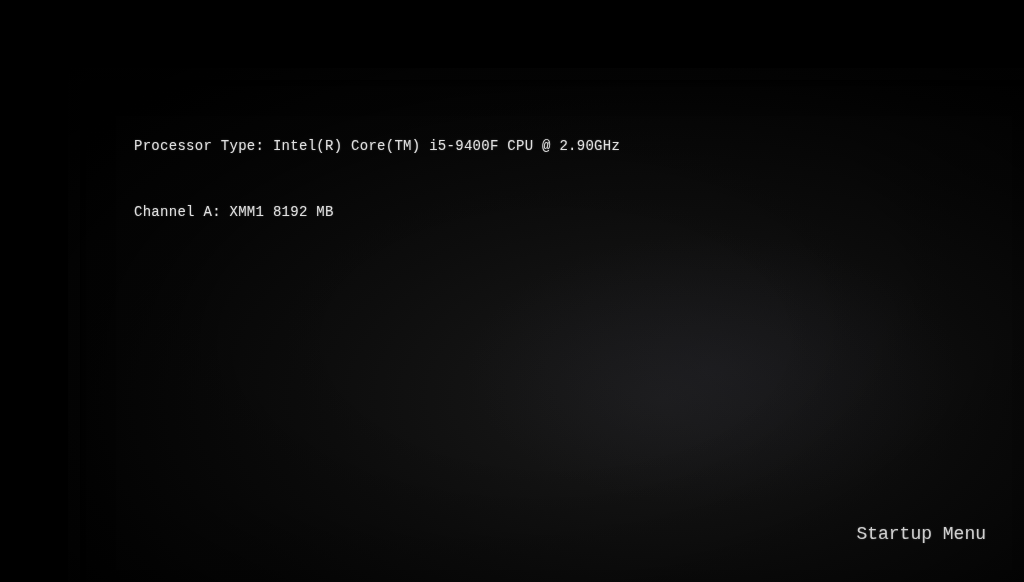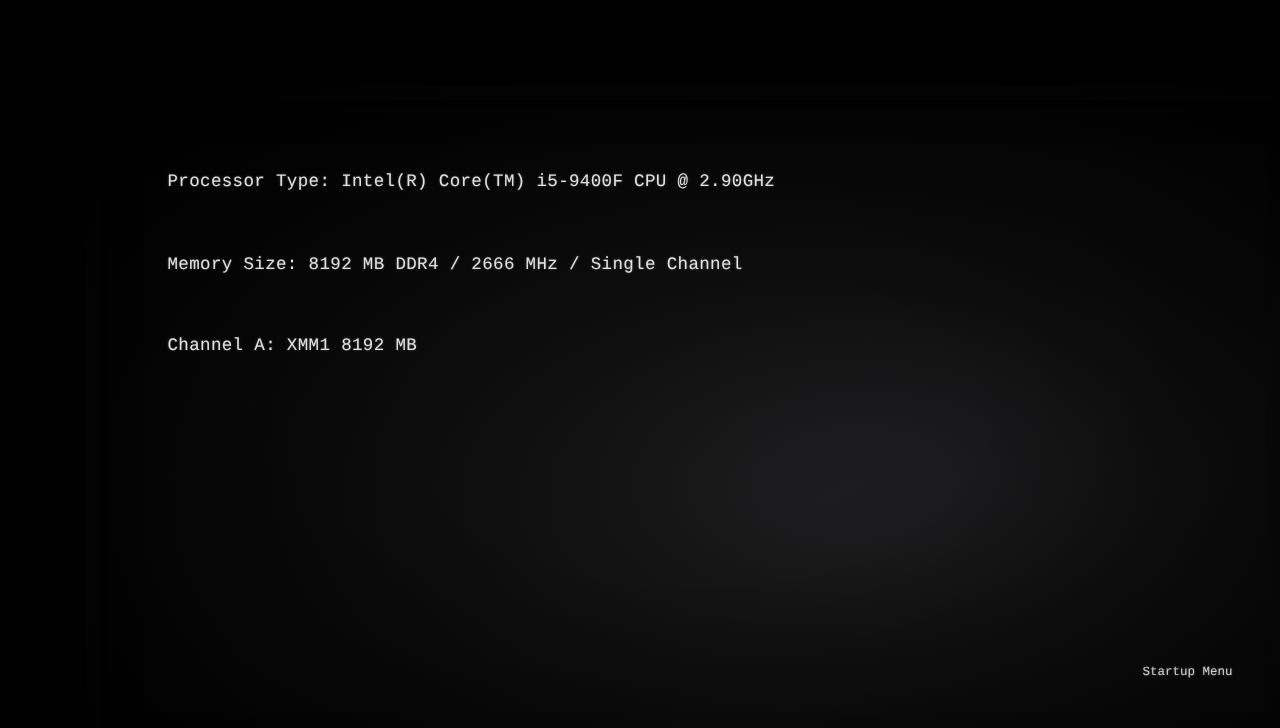--- a/index.html
+++ b/index.html
@@ -81,21 +81,21 @@
 
     .bottom-right {
       position: absolute;
       bottom: 18px;
       right: 18px;
       z-index: 3;
     }
 
     .bottom-right p {
       color: #d0d0d0;
-      font-size: 10px;
+      font-size: 18px;
       font-family: 'Courier New', Courier, monospace;
       text-shadow: 0 0 2px rgba(255,255,255,0.3);
     }
 
     
     .bezel {
       position: absolute;
       inset: 0;
       border-radius: 8px;
       box-shadow: inset 0 0 30px rgba(0,0,0,0.8), inset 0 0 5px rgba(0,0,0,0.9);
@@ -104,21 +104,20 @@
     }
   </style>
 </head>
 <body>
 
 <div class="screen">
   <div class="bezel"></div>
 
   <div class="bios-info">
     <p>Processor Type: Intel(R) Core(TM) i5-9400F CPU @ 2.90GHz</p>
-    <p>Memory Size: 8192 MB DDR4 / 2666 MHz / Single Channel</p>
     <p>Channel A: XMM1 8192 MB</p>
   </div>
 
 
   <div class="bottom-right">
     <p>Startup Menu</p>
   </div>
 </div>
 
 </body></html>

